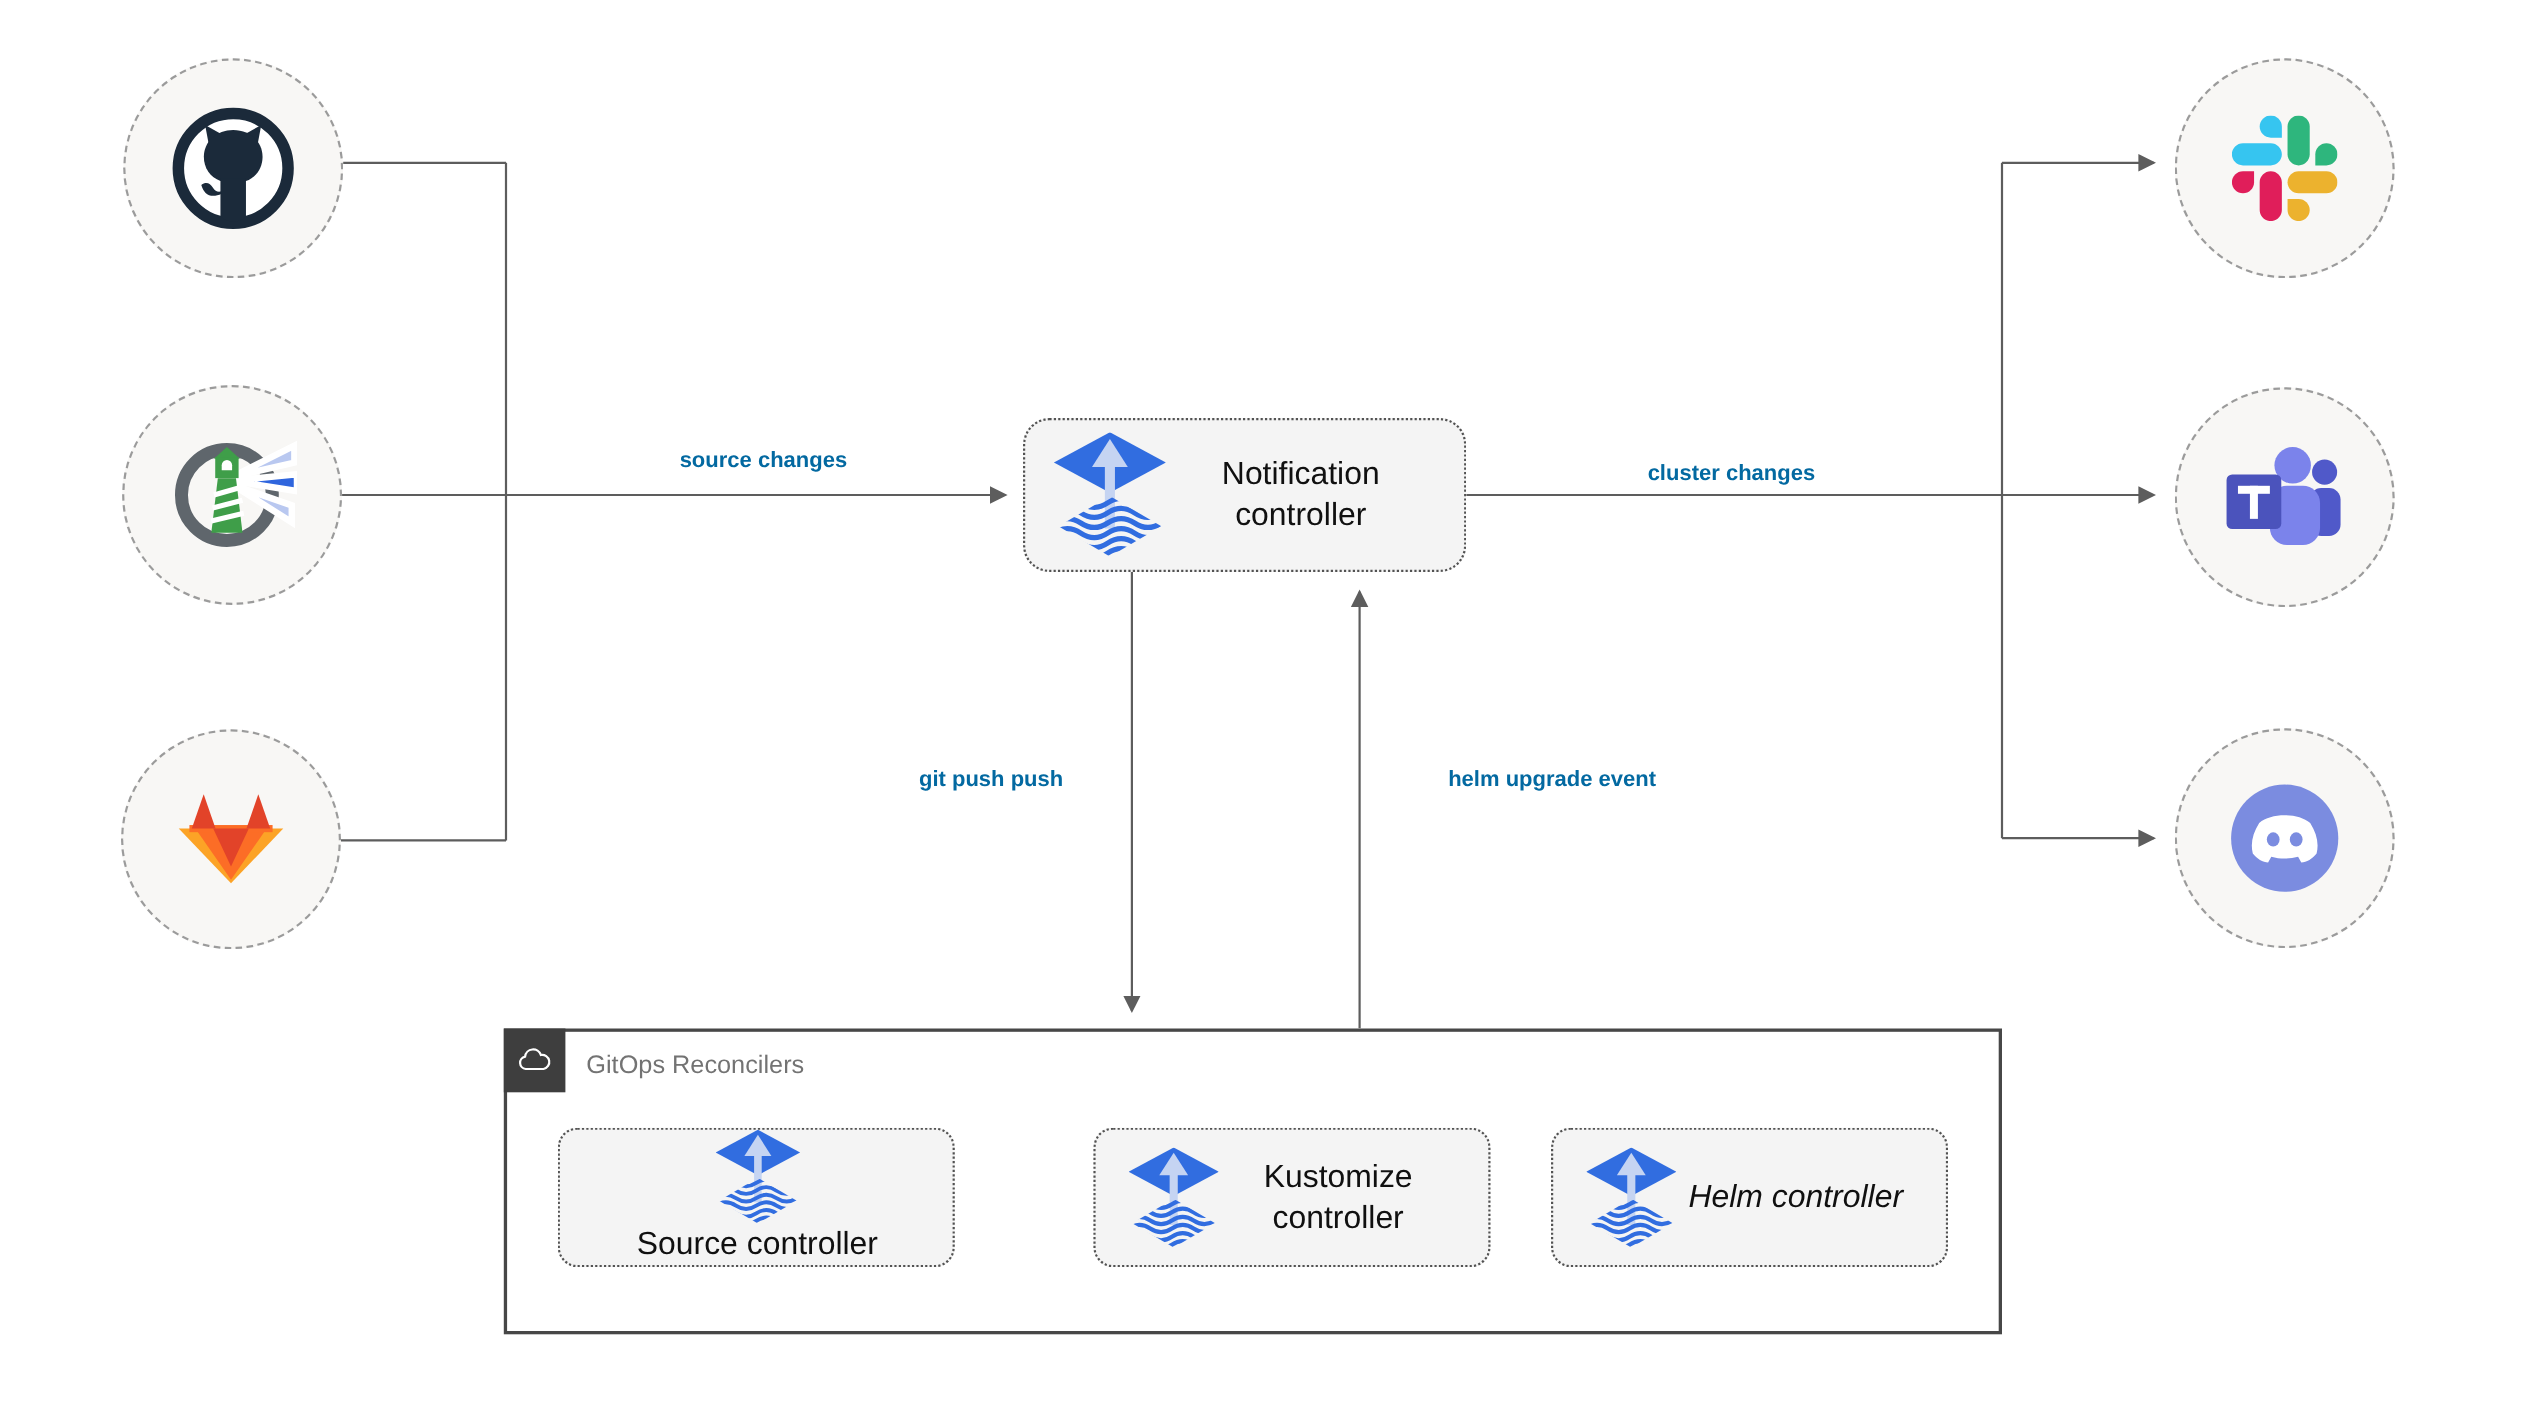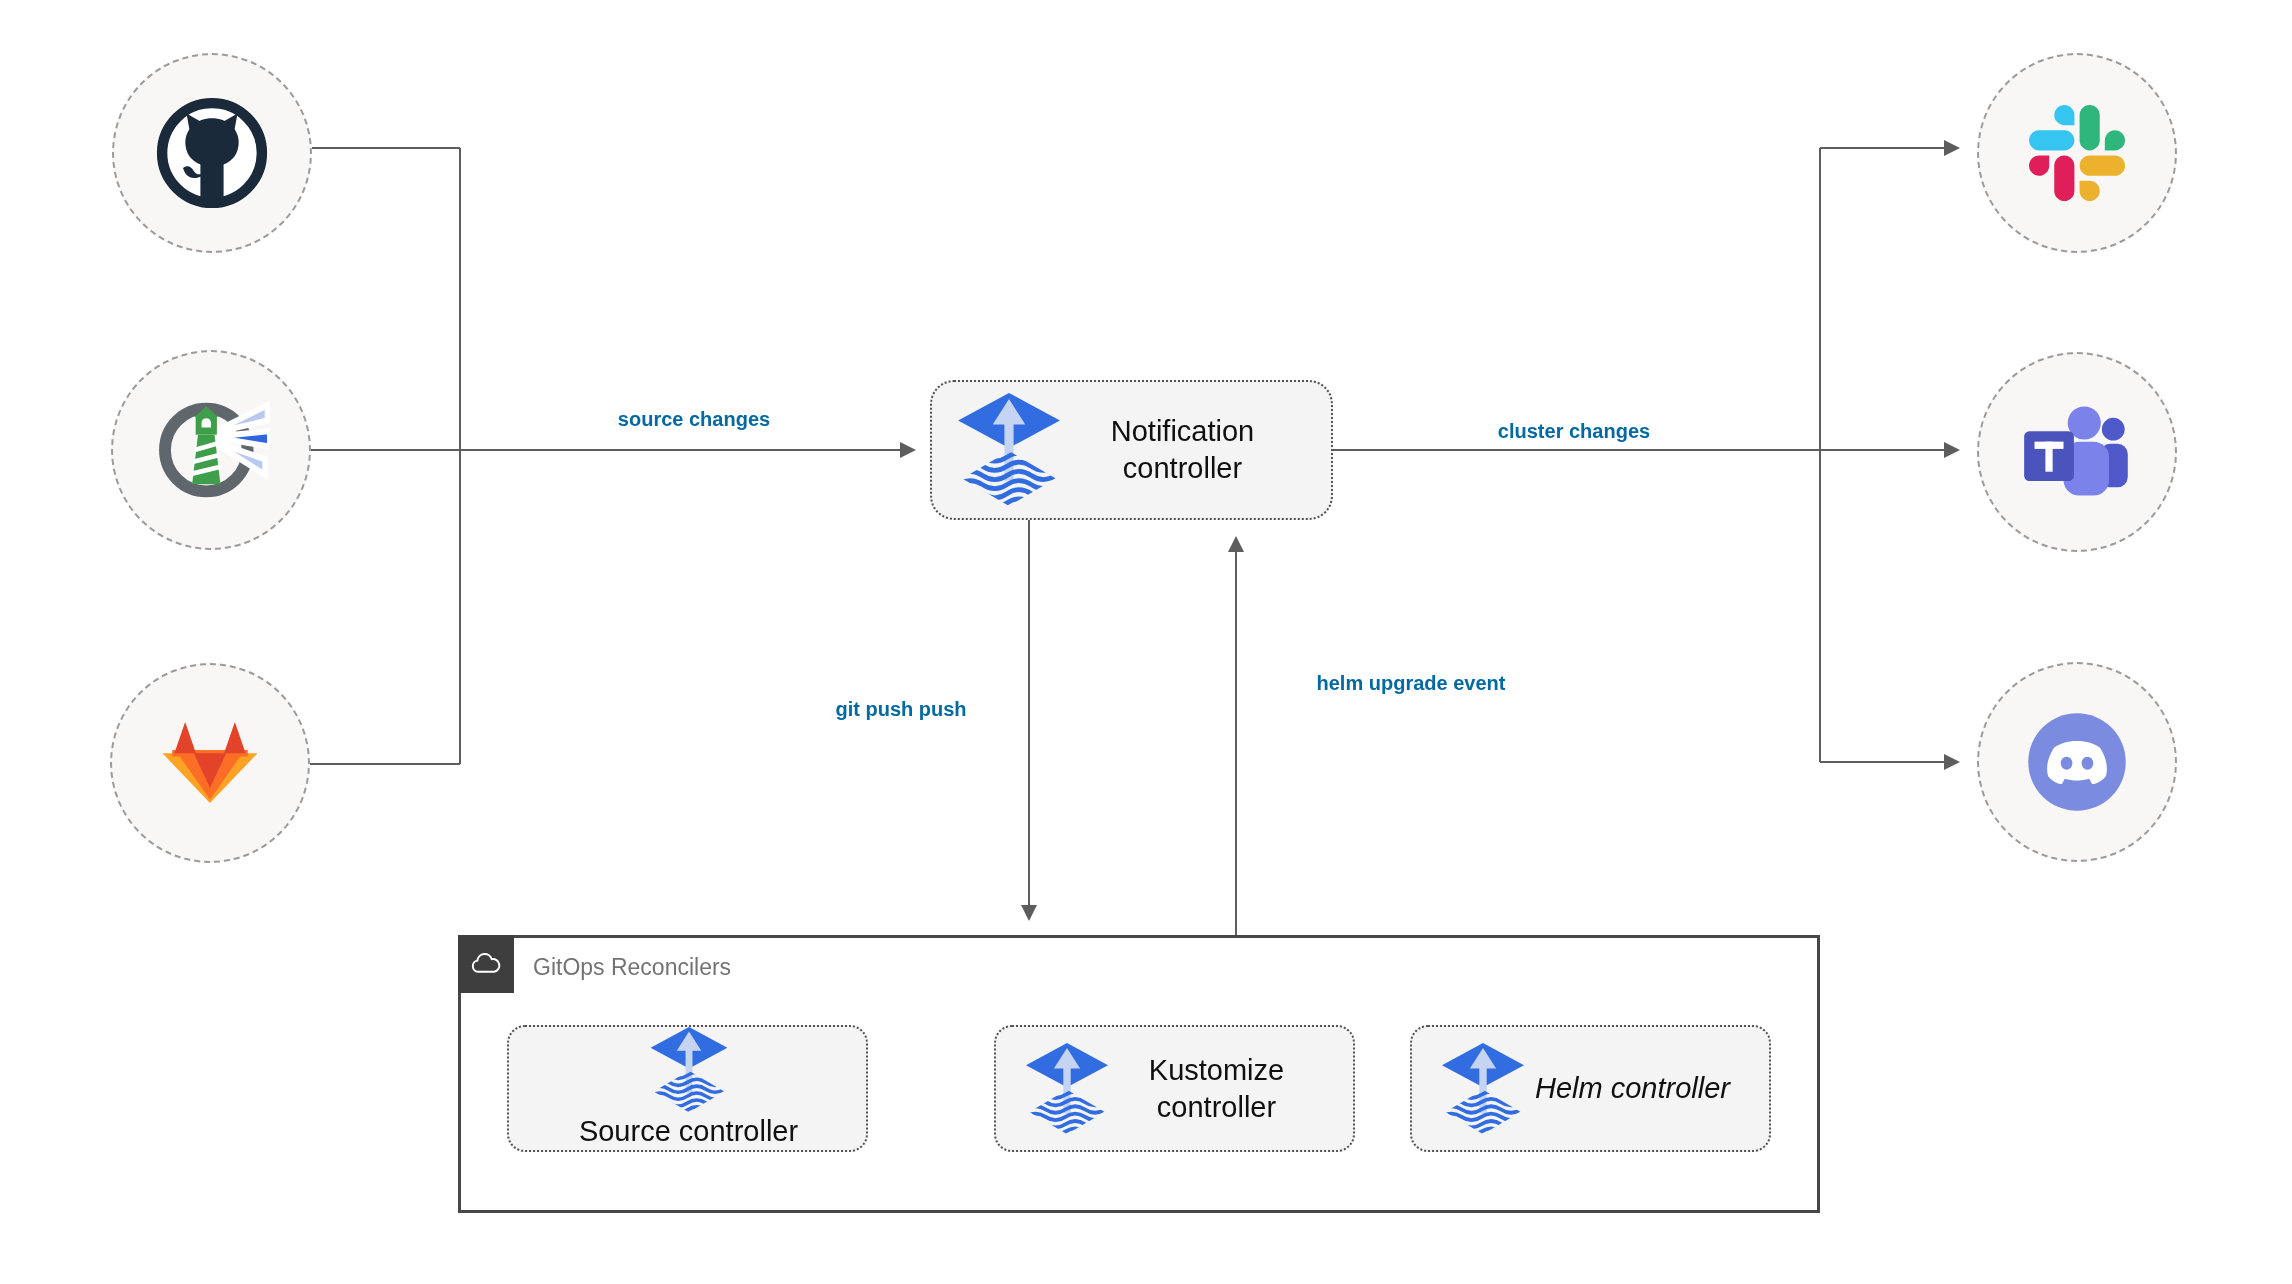--- a/index.html
+++ b/index.html
@@ -139,21 +139,21 @@
   <div class="ctrl-box" id="notification-box">
     <svg class="flux-svg" width="102" height="114" viewBox="0 0 100 112">
       <use href="#flux-icon"></use>
     </svg>
     <div class="label">Notification controller</div>
   </div>
 
   <div class="edge-label" style="left:694px;top:419px">source changes</div>
   <div class="edge-label" style="left:1574px;top:431px">cluster changes</div>
   <div class="edge-label" style="left:901px;top:709px">git push push</div>
-  <div class="edge-label" style="left:1411px;top:683px">helm upgrade event</div>
+  <div class="edge-label" style="left:1411px;top:709px">helm upgrade event</div>
 
   <div class="circle-node" style="left:1977px;top:53px">
     <svg width="96" height="96" viewBox="0 0 122.8 122.8">
       <path d="M25.8,77.6c0,7.1-5.8,12.9-12.9,12.9S0,84.7,0,77.6s5.8-12.9,12.9-12.9h12.9V77.6z" fill="#e01e5a"></path>
       <path d="M32.3,77.6c0-7.1,5.8-12.9,12.9-12.9s12.9,5.8,12.9,12.9v32.3c0,7.1-5.8,12.9-12.9,12.9s-12.9-5.8-12.9-12.9V77.6z" fill="#e01e5a"></path>
       <path d="M45.2,25.8c-7.1,0-12.9-5.8-12.9-12.9S38.1,0,45.2,0s12.9,5.8,12.9,12.9v12.9H45.2z" fill="#36c5f0"></path>
       <path d="M45.2,32.3c7.1,0,12.9,5.8,12.9,12.9s-5.8,12.9-12.9,12.9H12.9C5.8,58.1,0,52.3,0,45.2s5.8-12.9,12.9-12.9H45.2z" fill="#36c5f0"></path>
       <path d="M97,45.2c0-7.1,5.8-12.9,12.9-12.9s12.9,5.8,12.9,12.9s-5.8,12.9-12.9,12.9H97V45.2z" fill="#2eb67d"></path>
       <path d="M90.5,45.2c0,7.1-5.8,12.9-12.9,12.9s-12.9-5.8-12.9-12.9V12.9C64.7,5.8,70.5,0,77.6,0s12.9,5.8,12.9,12.9V45.2z" fill="#2eb67d"></path>
       <path d="M77.6,97c7.1,0,12.9,5.8,12.9,12.9s-5.8,12.9-12.9,12.9s-12.9-5.8-12.9-12.9V97H77.6z" fill="#ecb22e"></path>

